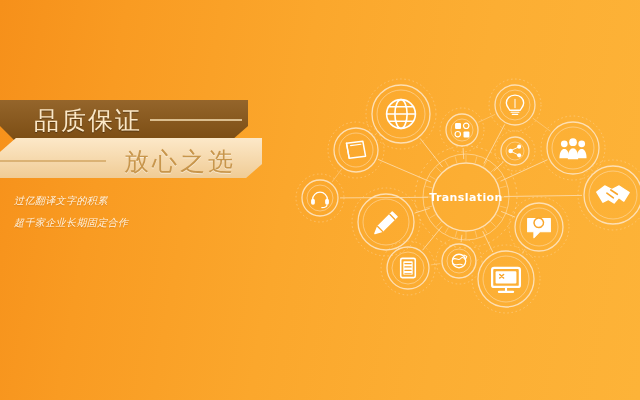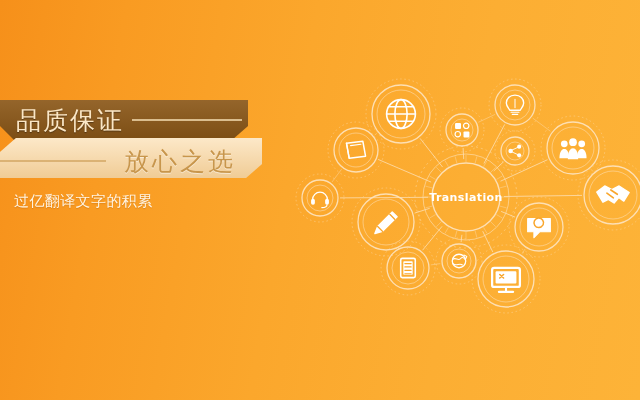--- a/index.html
+++ b/index.html
@@ -40,33 +40,33 @@
     display:flex;align-items:center;padding-left:16px;box-sizing:border-box;
   }
   .rb-bot-inner{
     position:absolute;left:0;top:38px;width:258px;height:46px;
     display:flex;align-items:center;padding-right:22px;box-sizing:border-box;
     justify-content:flex-end;
     gap:8px;
   }
   .tier1-text{
     color:#FBE7C6;font-size:25px;letter-spacing:2px;font-weight:400;
-    text-shadow:0 1px 1px rgba(0,0,0,.35);white-space:nowrap;
+    text-shadow:0 1px 1px rgba(0,0,0,.35);white-space:nowrap;margin-left:18px;
   }
   .tier2-text{
     color:#C8964C;font-size:25px;letter-spacing:3px;font-weight:400;
     white-space:nowrap;text-shadow:0 1px 0 rgba(255,255,255,.5);
   }
   .rule{height:2px;background:#E9CFA2;opacity:.85;flex:1;margin:0 6px 0 8px;max-width:120px;}
   .rule2{height:2px;background:#D8AE6E;opacity:.9;width:118px;margin-right:10px;}
   
   #bullets{position:absolute;left:14px;top:190px;width:300px;}
   .bl{
-    color:#FFF4E2;font-size:15px;line-height:22px;letter-spacing:.4px;
-    white-space:nowrap;text-shadow:0 1px 1px rgba(160,80,0,.30);
+    color:#FFF4E2;font-size:10px;line-height:22px;letter-spacing:.4px;
+    white-space:nowrap;text-shadow:0 1px 1px rgba(160,80,0,.30);font-style:italic;
   }
   
   #net{position:absolute;left:298px;top:72px;width:354px;height:250px;}
   #net svg{display:block;width:354px;height:250px;overflow:visible;}
 </style>
 </head>
 <body>
 
 <div id="stage">
 
@@ -81,20 +81,21 @@
     <div class="ribbon rb-bot"></div>
     <div class="rb-bot-shade"></div>
     <div class="rb-bot-inner">
       <span class="rule2"></span>
       <span class="tier2-text">放心之选</span>
     </div>
   </div>
 
   <div id="bullets">
     <div class="bl">过亿翻译文字的积累</div>
+    <div class="bl">超千家企业长期固定合作</div>
   </div>
 
   <div id="net">
     <svg viewBox="0 0 354 250" xmlns="http://www.w3.org/2000/svg">
       <g id="net-links" stroke="#FDE2BB" stroke-width="1" fill="none" opacity="0.75">
           <line x1="144.6" y1="95.1" x2="122.1" y2="66.4"></line>
           <line x1="133.1" y1="110.1" x2="80.1" y2="87.4"></line>
           <line x1="165.7" y1="87.1" x2="165.1" y2="76.0"></line>
           <line x1="185.9" y1="91.5" x2="206.7" y2="52.4"></line>
           <line x1="195.7" y1="99.0" x2="205.3" y2="90.0"></line>

